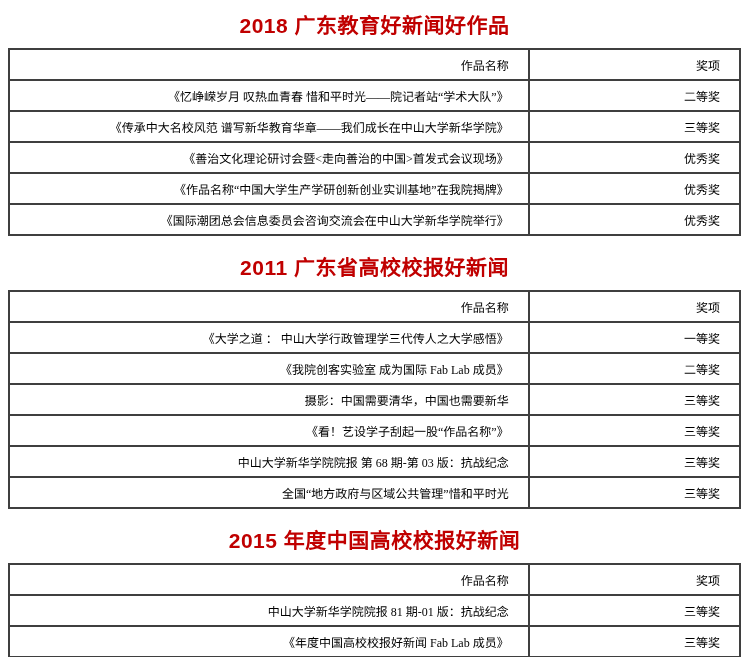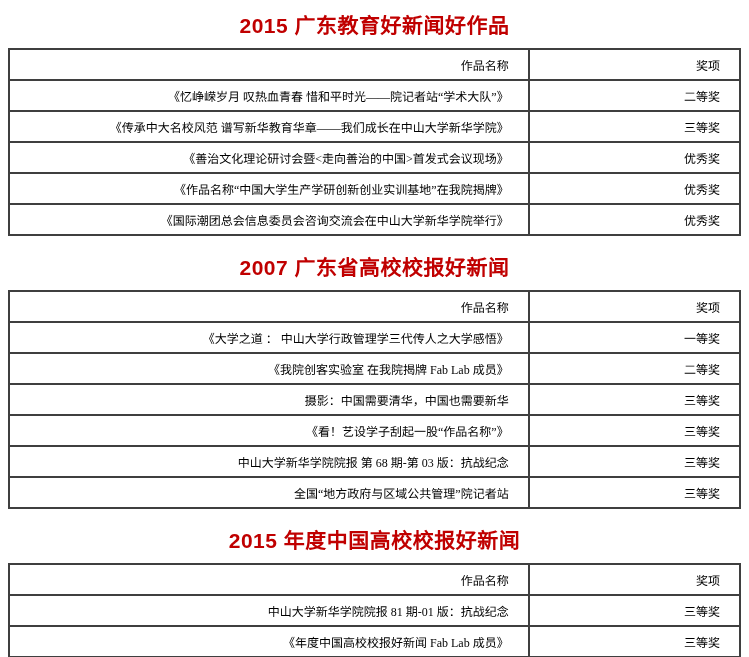--- a/index.html
+++ b/index.html
@@ -54,21 +54,21 @@
     white-space:nowrap;
   }
   .col-work{width:73.4%;}
   .col-award{width:26.6%;border-radius:7px;}
 </style>
 </head>
 <body>
 
 <div class="doc" id="document-root">
   <section class="award-section">
-    <h2 class="section-title">2015 广东教育好新闻好作品</h2>
+    <h2 class="section-title">2018 广东教育好新闻好作品</h2>
     <table class="award-table">
       <thead>
         <tr>
           <th class="col-work">作品名称</th>
           <th class="col-award">奖项</th>
         </tr>
       </thead>
       <tbody>
           <tr>
             <td class="col-work">《忆峥嵘岁月 叹热血青春 惜和平时光——院记者站“学术大队”》</td>
@@ -88,51 +88,51 @@
           </tr>
           <tr>
             <td class="col-work">《国际潮团总会信息委员会咨询交流会在中山大学新华学院举行》</td>
             <td class="col-award">优秀奖</td>
           </tr>
         </tbody>
     </table>
   </section>
 
   <section class="award-section">
-    <h2 class="section-title">2007 广东省高校校报好新闻</h2>
+    <h2 class="section-title">2011 广东省高校校报好新闻</h2>
     <table class="award-table">
       <thead>
         <tr>
           <th class="col-work">作品名称</th>
           <th class="col-award">奖项</th>
         </tr>
       </thead>
       <tbody>
           <tr>
             <td class="col-work">《大学之道 ： 中山大学行政管理学三代传人之大学感悟》</td>
             <td class="col-award">一等奖</td>
           </tr>
           <tr>
-            <td class="col-work">《我院创客实验室 在我院揭牌 Fab Lab 成员》</td>
+            <td class="col-work">《我院创客实验室 成为国际 Fab Lab 成员》</td>
             <td class="col-award">二等奖</td>
           </tr>
           <tr>
             <td class="col-work">摄影：中国需要清华，中国也需要新华</td>
             <td class="col-award">三等奖</td>
           </tr>
           <tr>
             <td class="col-work">《看！艺设学子刮起一股“作品名称”》</td>
             <td class="col-award">三等奖</td>
           </tr>
           <tr>
             <td class="col-work">中山大学新华学院院报 第 68 期-第 03 版：抗战纪念</td>
             <td class="col-award">三等奖</td>
           </tr>
           <tr>
-            <td class="col-work">全国“地方政府与区域公共管理”院记者站</td>
+            <td class="col-work">全国“地方政府与区域公共管理”惜和平时光</td>
             <td class="col-award">三等奖</td>
           </tr>
         </tbody>
     </table>
   </section>
 
   <section class="award-section">
     <h2 class="section-title">2015 年度中国高校校报好新闻</h2>
     <table class="award-table">
       <thead>

